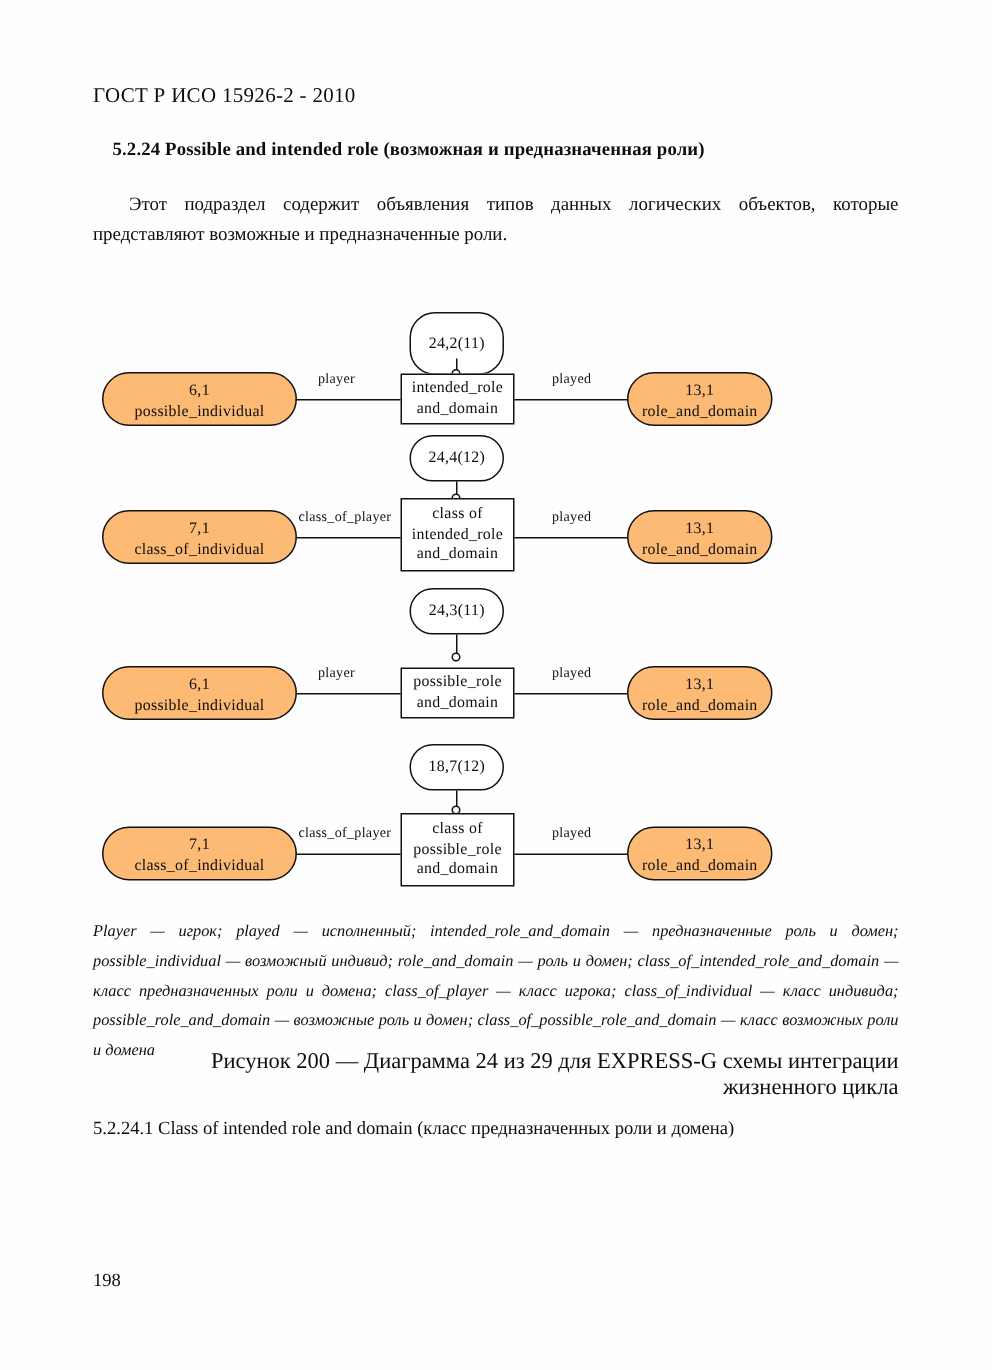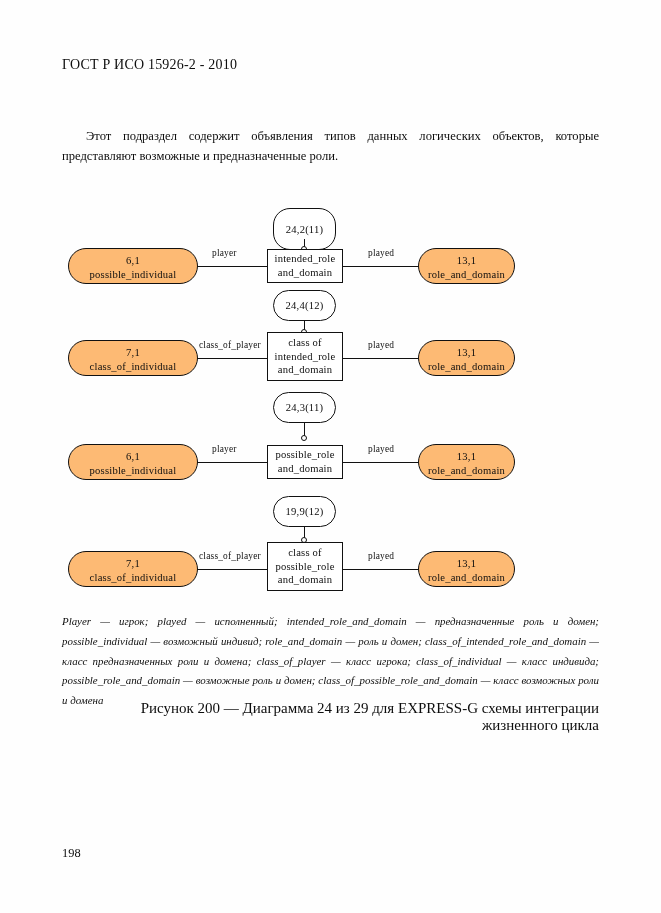--- a/index.html
+++ b/index.html
@@ -167,20 +167,21 @@
     font-size: 12.4px;
   }
 </style>
 </head>
 <body>
 
 <div class="page">
 
   <div class="hdr">ГОСТ Р ИСО 15926-2 - 2010</div>
 
+  <div class="sect-title">5.2.24 Possible and intended role (возможная и предназначенная роли)</div>
 
   <div class="para p1">Этот подраздел содержит объявления типов данных логических объектов, которые представляют возможные и предназначенные роли.</div>
 
 
   <div class="diagram">
 
     <div class="row" style="top:0px;">
       <div class="refoval" style="left:273px; top:10px; width:63px; height:42px;">24,2(11)</div>
       <div class="vline" style="left:304px; top:41px; height:9px;"></div>
       <div class="conncircle" style="left:301px; top:48px;"></div>
@@ -241,21 +242,21 @@
       </div>
       <div class="hline" style="left:343px; top:70px; width:76px;"></div>
       <div class="edgelabel" style="left:368px; top:52px;">played</div>
       <div class="oval" style="left:418px; top:52px; width:97px; height:36px;">
         <span class="l1">13,1</span>
         <span class="l2">role_and_domain</span>
       </div>
     </div>
 
     <div class="row" style="top:298px;">
-      <div class="refoval" style="left:273px; top:0px; width:63px; height:31px;">19,9(12)</div>
+      <div class="refoval" style="left:273px; top:0px; width:63px; height:31px;">18,7(12)</div>
       <div class="vline" style="left:304px; top:31px; height:12px;"></div>
       <div class="conncircle" style="left:301px; top:41px;"></div>
       <div class="oval" style="left:68px; top:55px; width:130px; height:36px;">
         <span class="l1">7,1</span>
         <span class="l2">class_of_individual</span>
       </div>
       <div class="hline" style="left:197px; top:73px; width:71px;"></div>
       <div class="edgelabel" style="left:199px; top:55px;">class_of_player</div>
       <div class="rect" style="left:267px; top:46px; width:76px; height:49px;">
         <span>class of</span>
@@ -269,17 +270,18 @@
         <span class="l2">role_and_domain</span>
       </div>
     </div>
 
   </div>
 
   <div class="legend">Player — игрок; played — исполненный; intended_role_and_domain — предназначенные роль и домен; possible_individual — возможный индивид; role_and_domain — роль и домен; class_of_intended_role_and_domain — класс предназначенных роли и домена; class_of_player — класс игрока; class_of_individual — класс индивида; possible_role_and_domain — возможные роль и домен; class_of_possible_role_and_domain — класс возможных роли и домена</div>
 
   <div class="figcap">Рисунок 200 — Диаграмма 24 из 29 для EXPRESS-G схемы интеграции жизненного цикла</div>
 
+  <div class="subsect">5.2.24.1 Class of intended role and domain (класс предназначенных роли и домена)</div>
 
 
   <div class="pageno">198</div>
 
 </div>
 
 </body></html>

